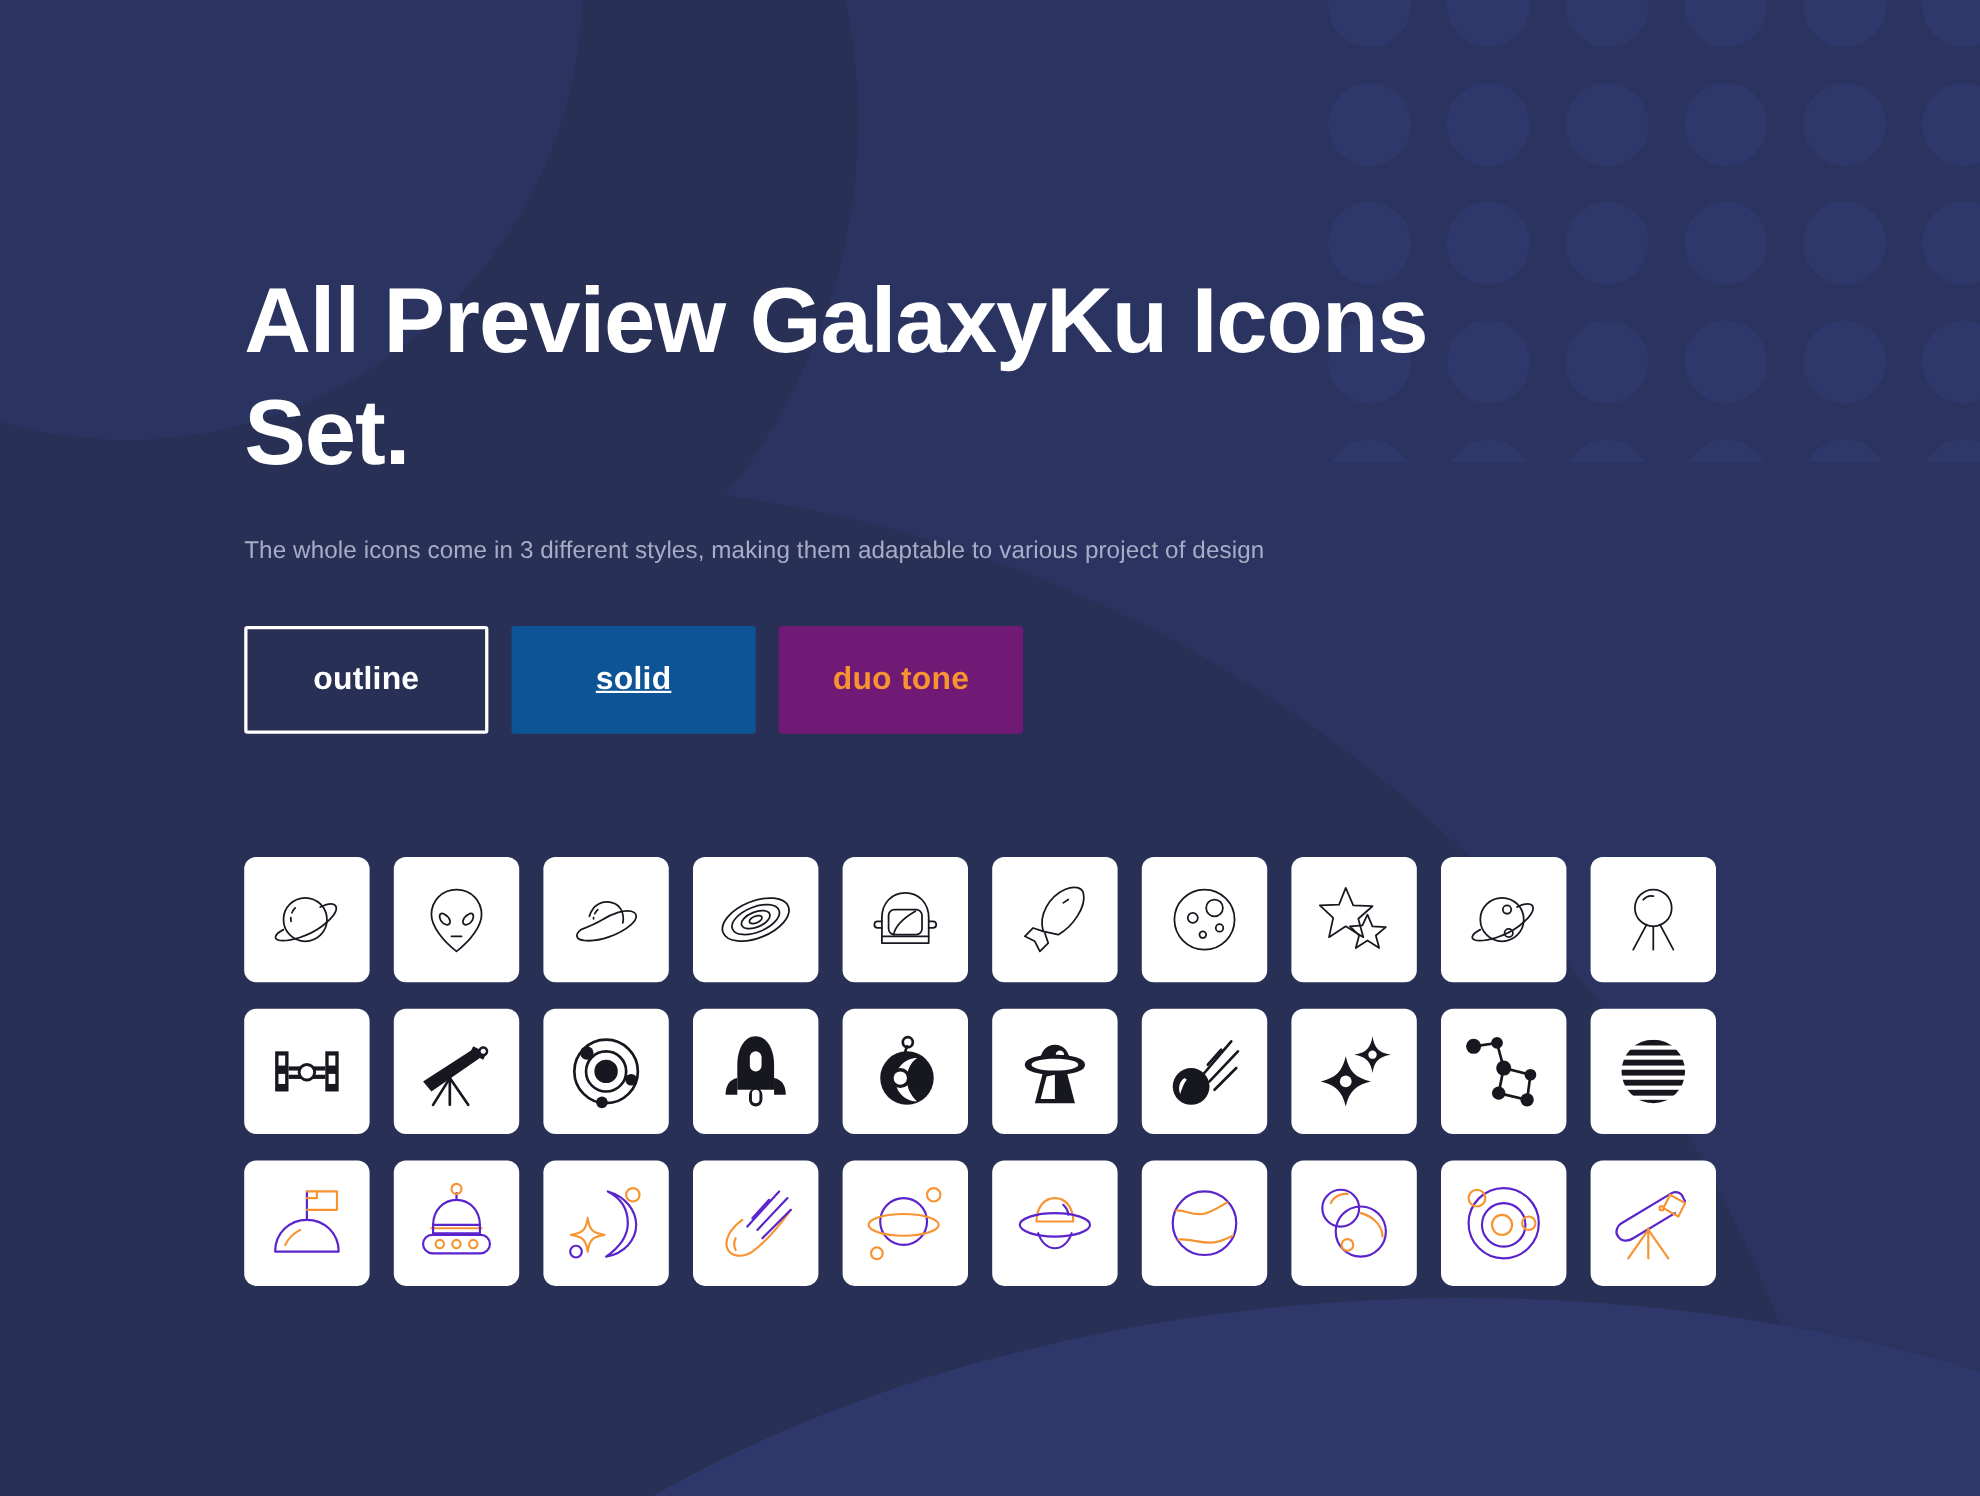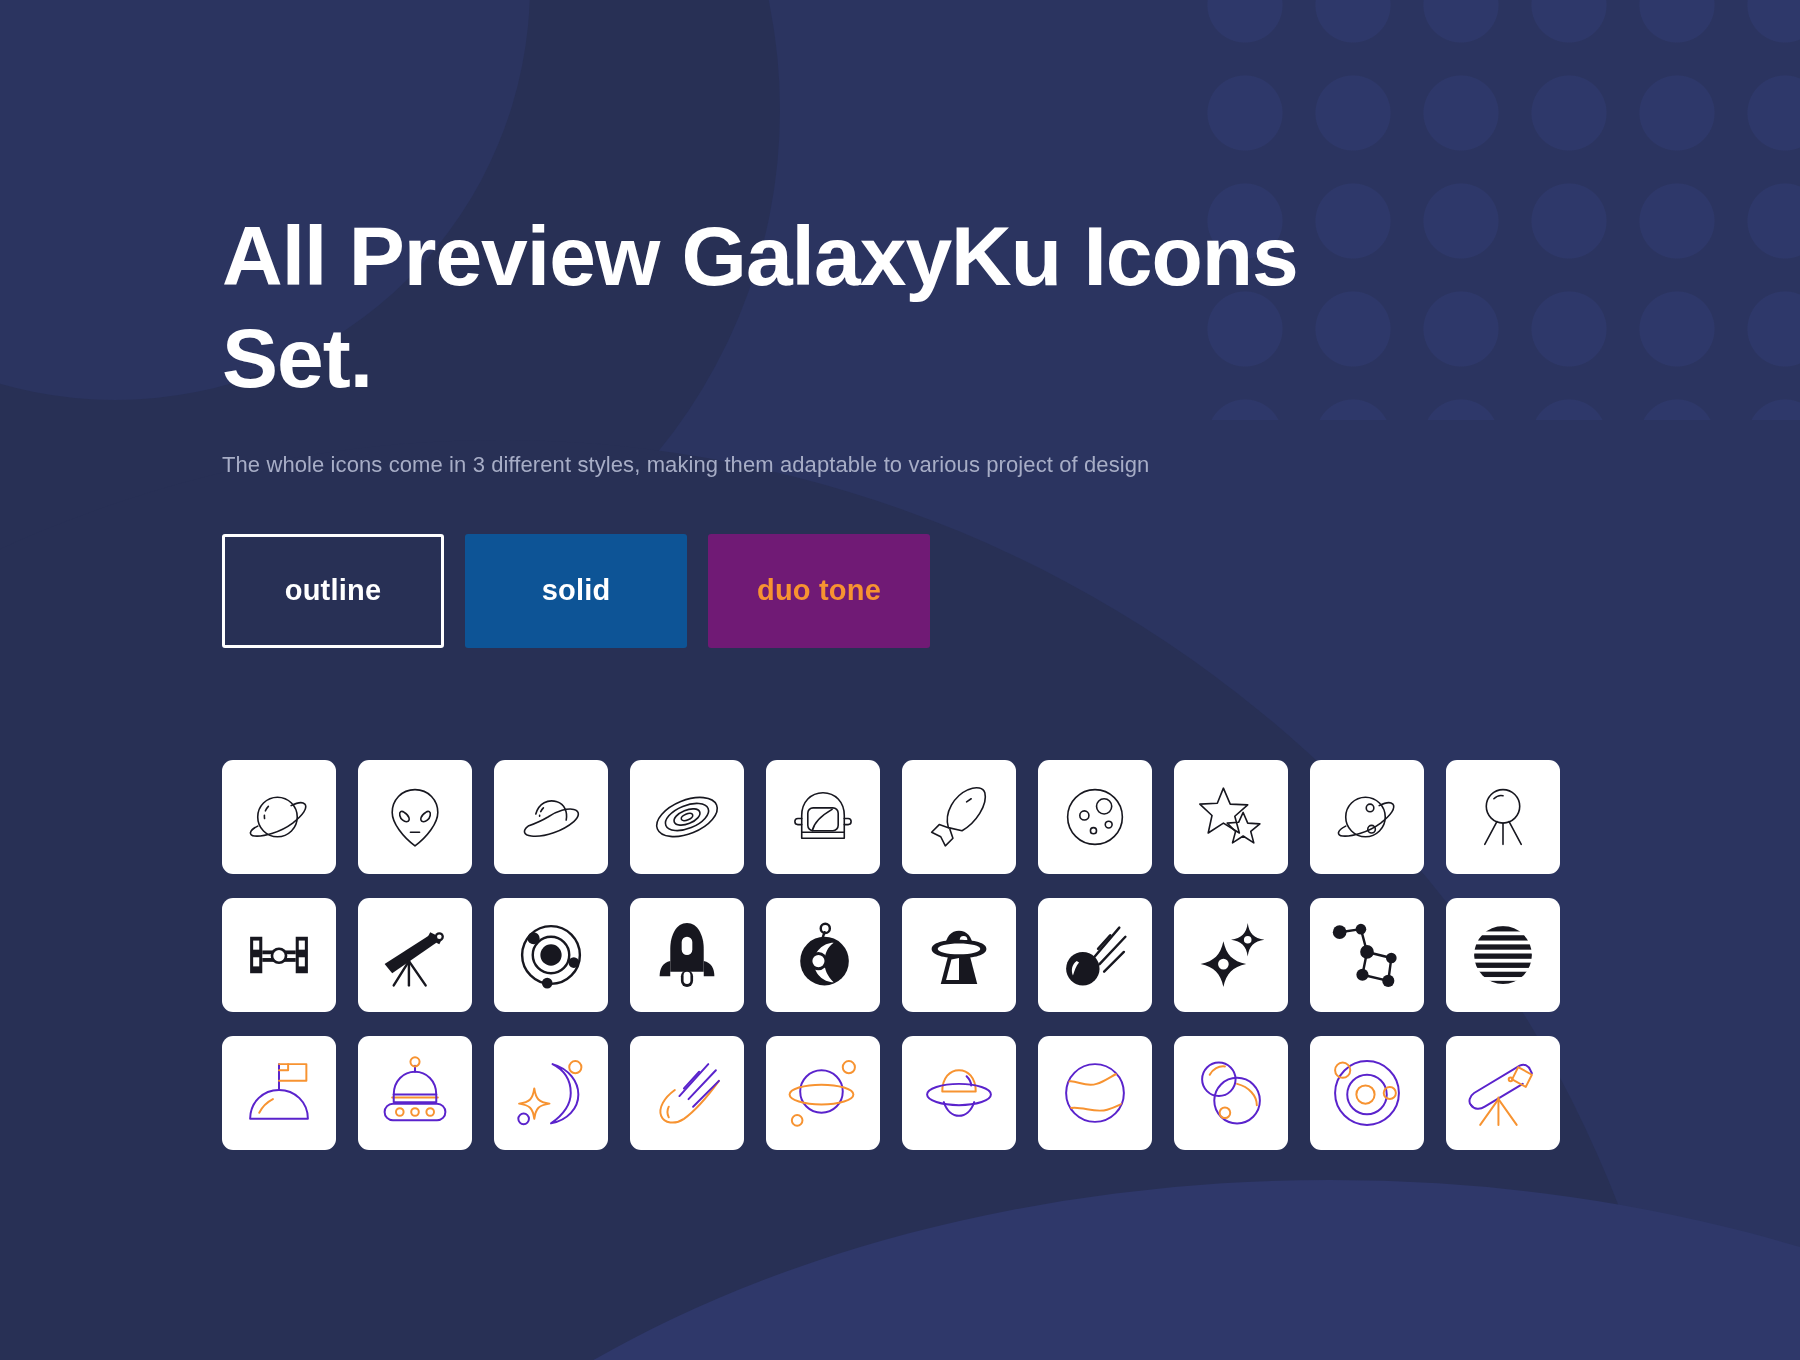--- a/index.html
+++ b/index.html
@@ -33,21 +33,21 @@
     position: absolute; left: -700px; top: 440px;
     width: 2400px; height: 2400px; border-radius: 50%;
     background: #283055;
   }
   .blob-bottom {
     position: absolute; left: 230px; top: 1180px;
     width: 2200px; height: 1400px; border-radius: 50%;
     background: #2f386a;
   }
 
-  .page { padding: 0 0 0 222px; }
+  .page { padding: 0 0 0 222px; margin-top: 35px; }
 
   .hero { padding-top: 205px; }
   .hero h1 {
     font-size: 84px;
     line-height: 1.22;
     font-weight: 700;
     color: #ffffff;
     letter-spacing: -1px;
     max-width: 1180px;
   }
@@ -58,30 +58,30 @@
     font-weight: 400;
     letter-spacing: 0.1px;
   }
 
   .style-buttons {
     margin-top: 56px;
     display: flex;
     gap: 21px;
   }
   .style-btn {
-    width: 222px; height: 114px;
+    width: 222px; height: 98px;
     border-radius: 3px;
     display: flex; align-items: center; justify-content: center;
     font-size: 29px; font-weight: 700;
     letter-spacing: 0.2px;
     cursor: pointer;
     user-select: none;
   }
   .style-btn.outline { background: transparent; border: 3px solid #ffffff; color: #ffffff; }
-  .style-btn.solid   { background: #0d5496; color: #ffffff; }
+  .style-btn.solid   { background: #0d5496; color: #ffffff; text-decoration: underline; }
   .style-btn.duo     { background: #701a75; color: #f79331; }
 
   .icon-grid {
     margin-top: 112px;
     display: grid;
     grid-template-columns: repeat(10, 114px);
     gap: 24px 22px;
     width: 1380px;
   }
   .icon-tile {

